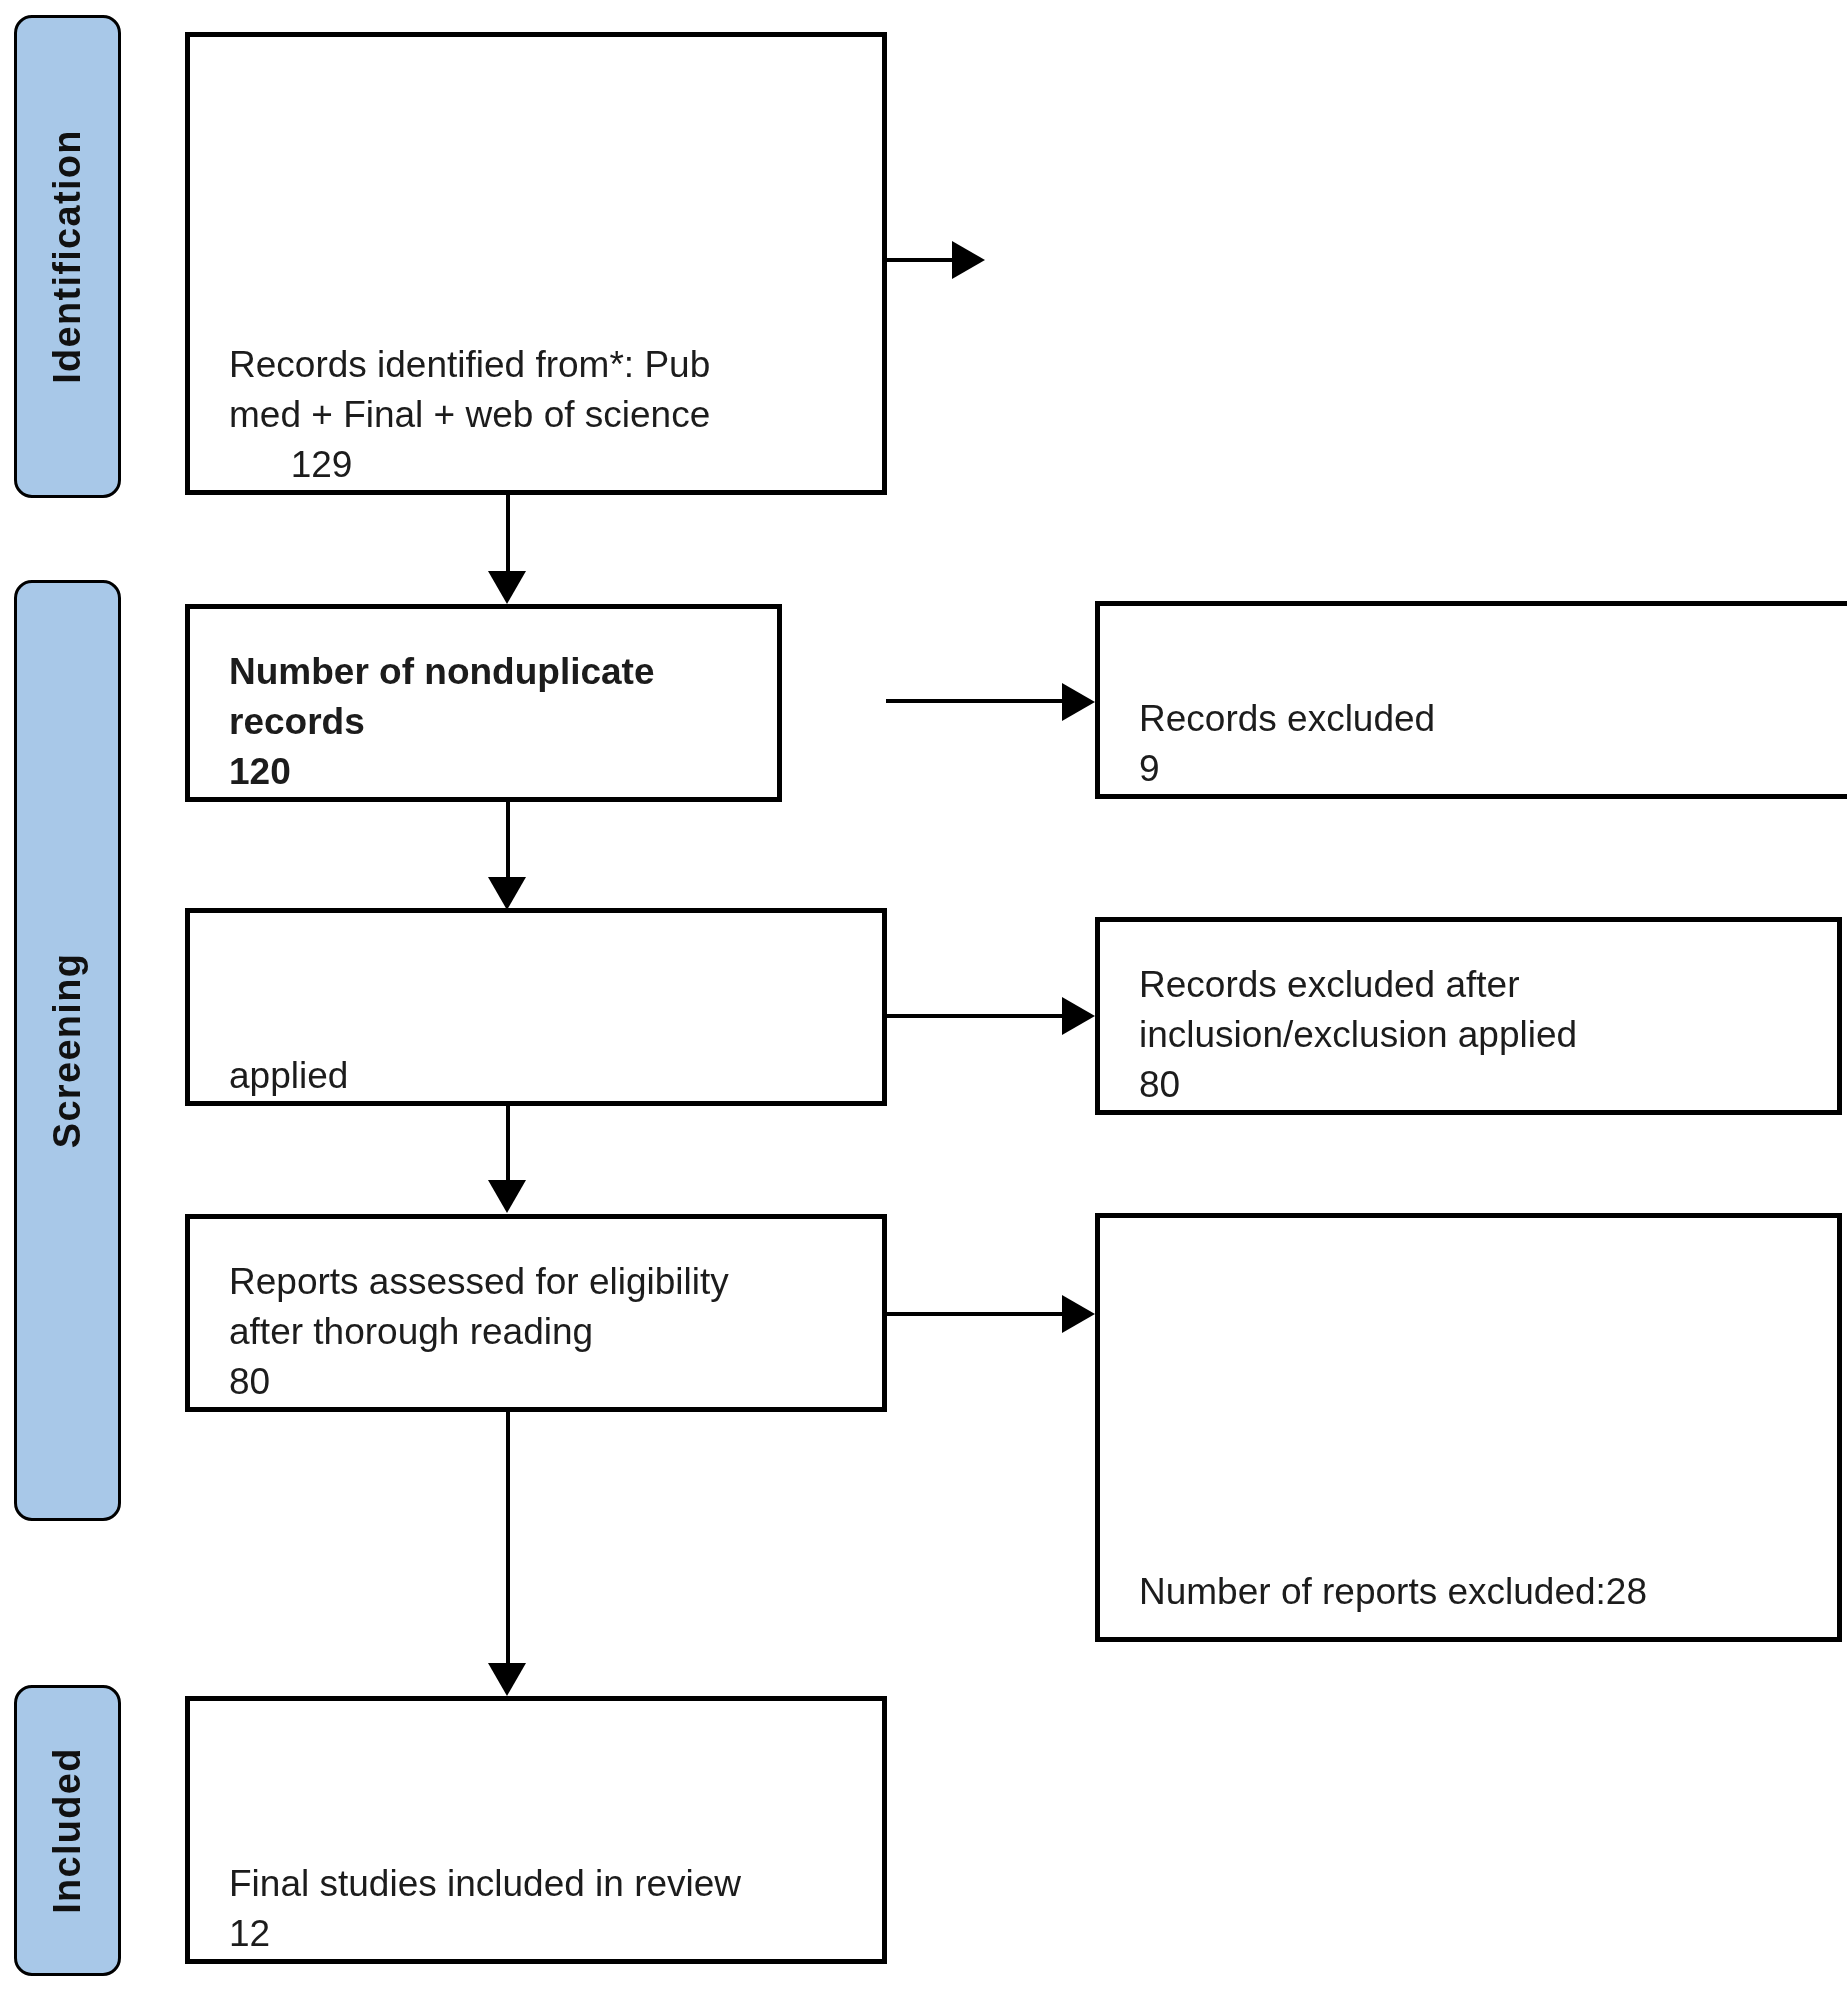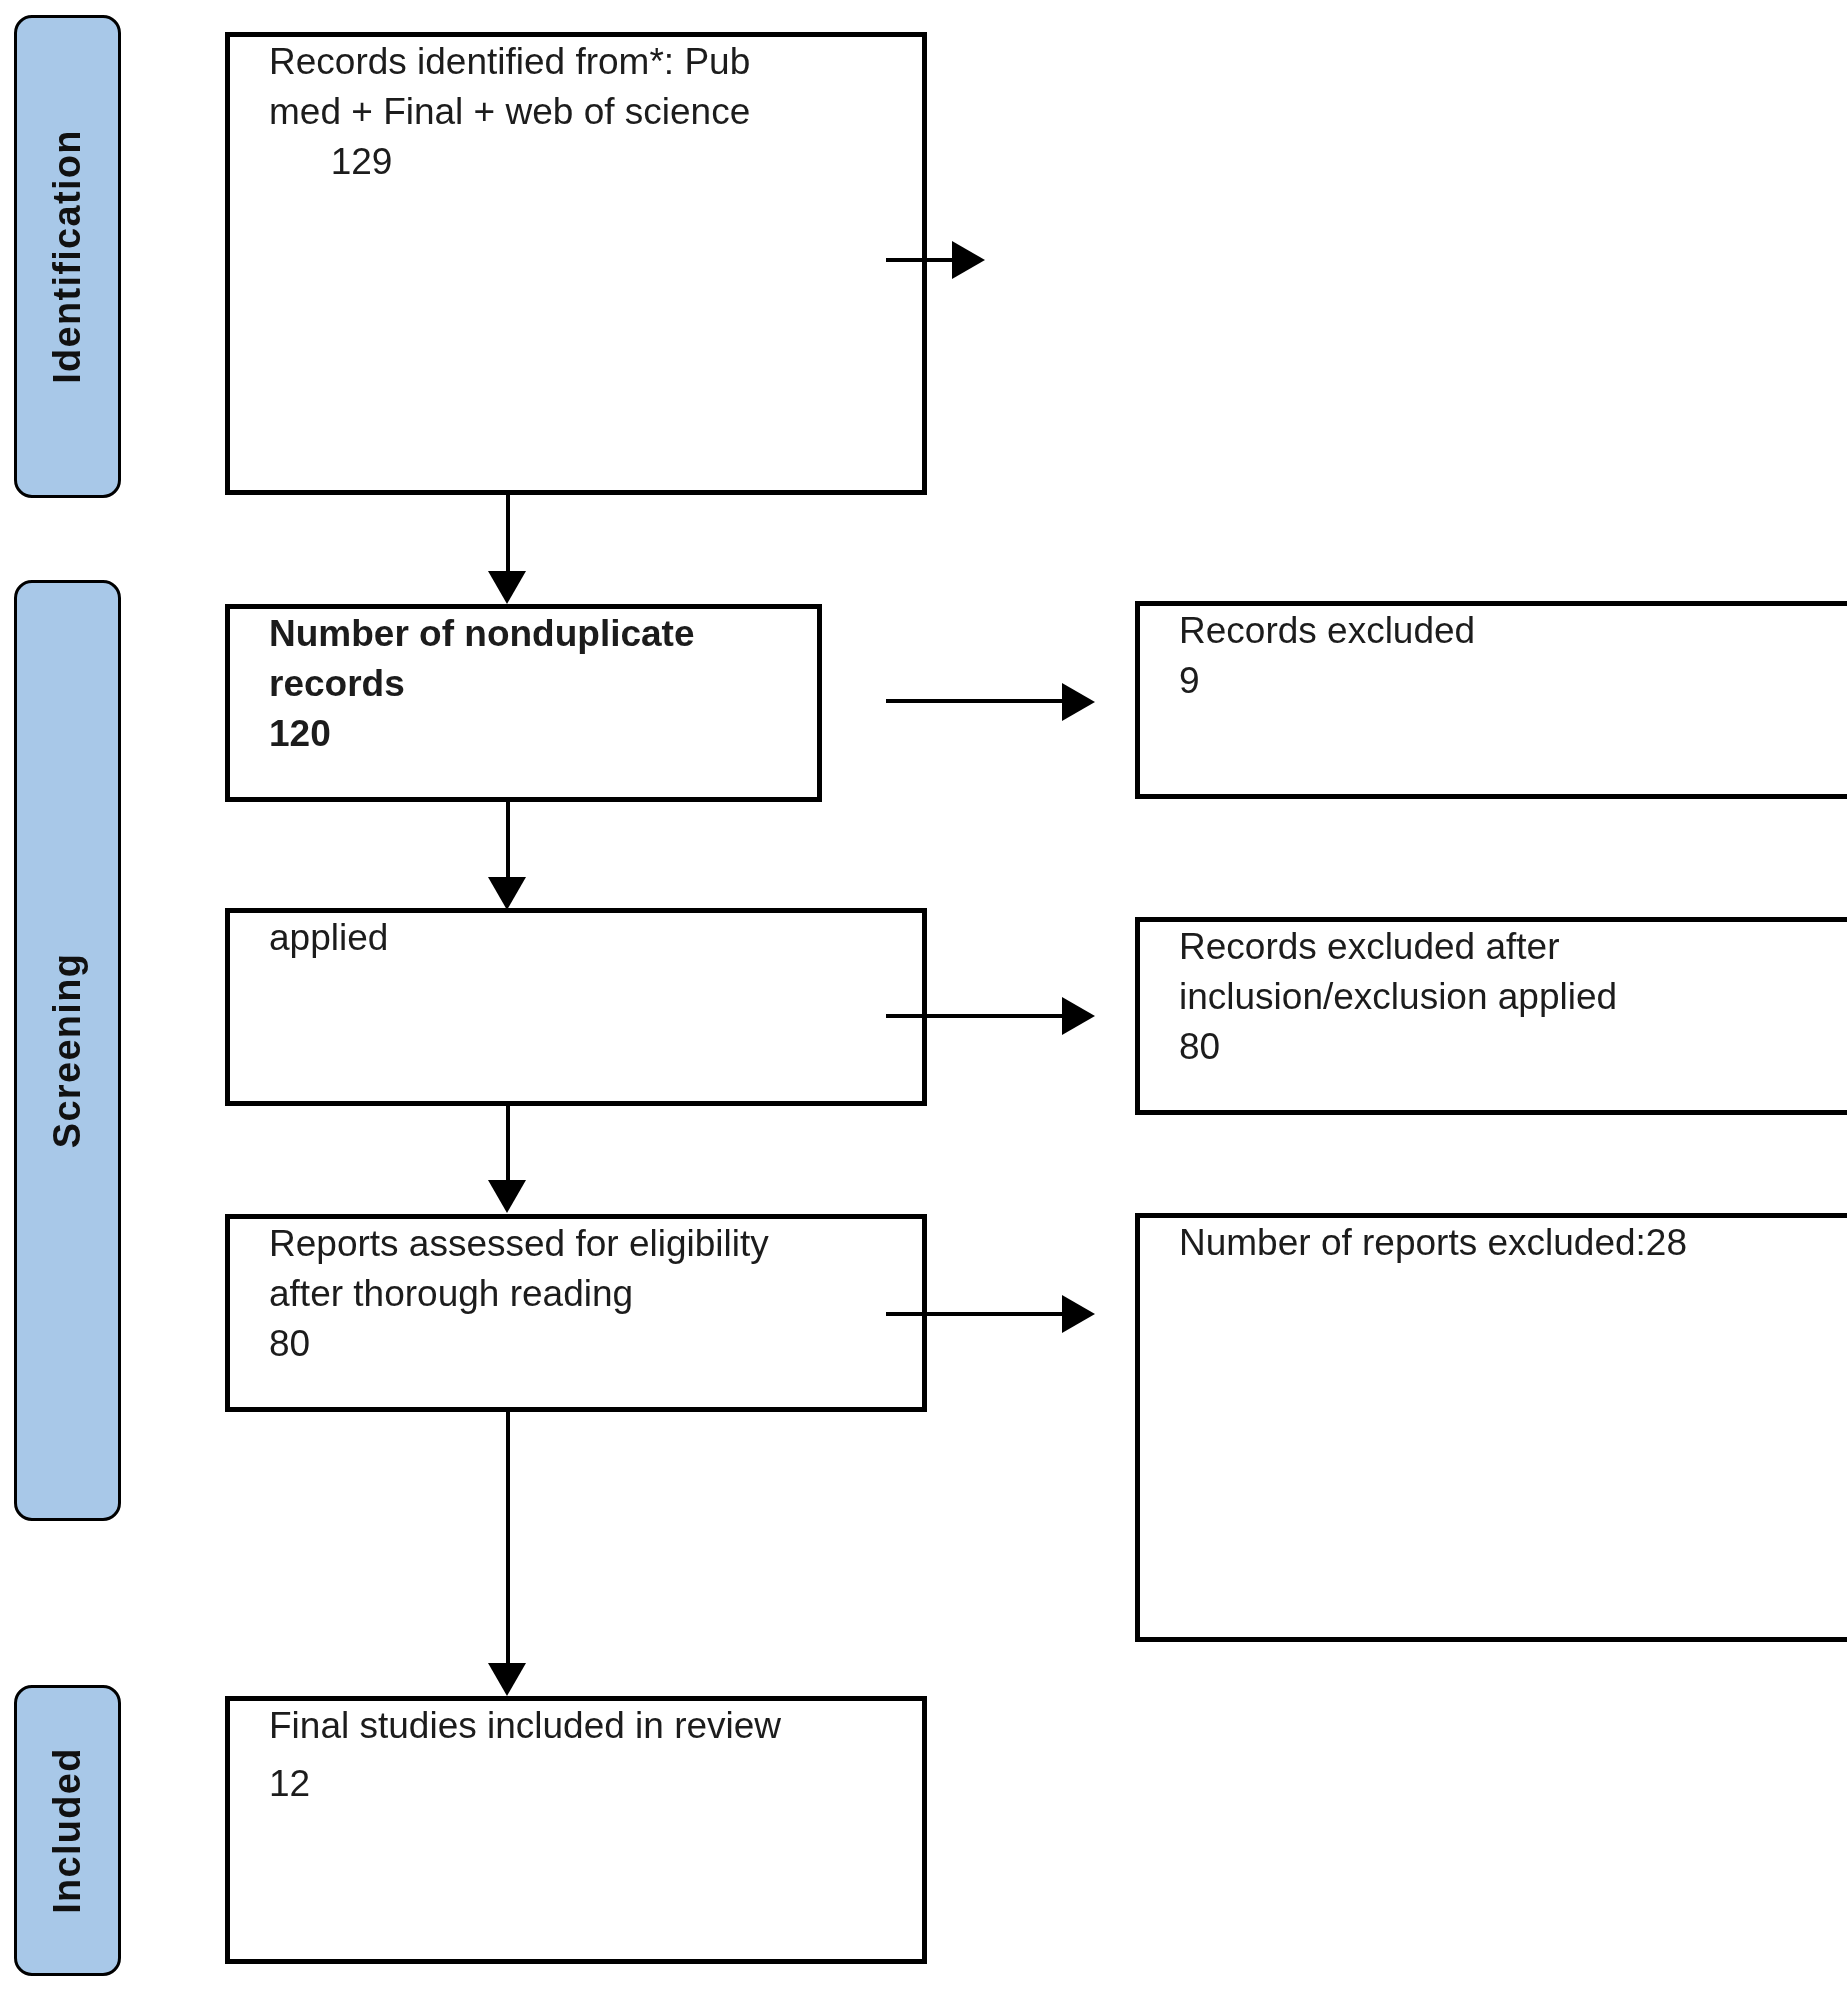--- a/index.html
+++ b/index.html
@@ -36,26 +36,25 @@
     font-size: 38px;
     letter-spacing: 1.3px;
     color: #111111;
   }
   .fbox {
     position: absolute;
     background: #FFFFFF;
     border: 5.7px solid var(--border);
     display: flex;
     flex-direction: column;
-    justify-content: flex-start;
+    justify-content: flex-end;
     padding: 0 39px;
     color: var(--text);
     font-size: 37px;
     line-height: 1.35;
-    margin-left: 40px;
   }
   .fbox .line { white-space: pre-wrap; }
   .shaft-h { position: absolute; height: 4.4px; background: var(--border); }
   .shaft-v { position: absolute; width: 4.4px; background: var(--border); }
   .head-right {
     position: absolute; width: 0; height: 0;
     border-top: 19px solid transparent;
     border-bottom: 19px solid transparent;
     border-left: 33px solid var(--border);
   }
@@ -95,21 +94,21 @@
   <div class="fbox" style="left:185px;top:908px;width:702px;height:198px;">
     <div class="line">applied</div>
   </div>
 
   <div class="fbox" style="left:185px;top:1214px;width:702px;height:198px;">
     <div class="line">Reports assessed for eligibility</div>
     <div class="line">after thorough reading</div>
     <div class="line">80</div>
   </div>
 
-  <div class="fbox" style="left:185px;top:1696px;width:702px;height:268px;gap:8px;">
+  <div class="fbox" style="left:185px;top:1696px;width:702px;height:268px;">
     <div class="line">Final studies included in review</div>
     <div class="line">12</div>
   </div>
 
   <div class="fbox" style="left:1095px;top:601px;width:861px;height:198px;">
     <div class="line">Records excluded</div>
     <div class="line">9</div>
   </div>
 
   <div class="fbox" style="left:1095px;top:917px;width:747px;height:198px;">

